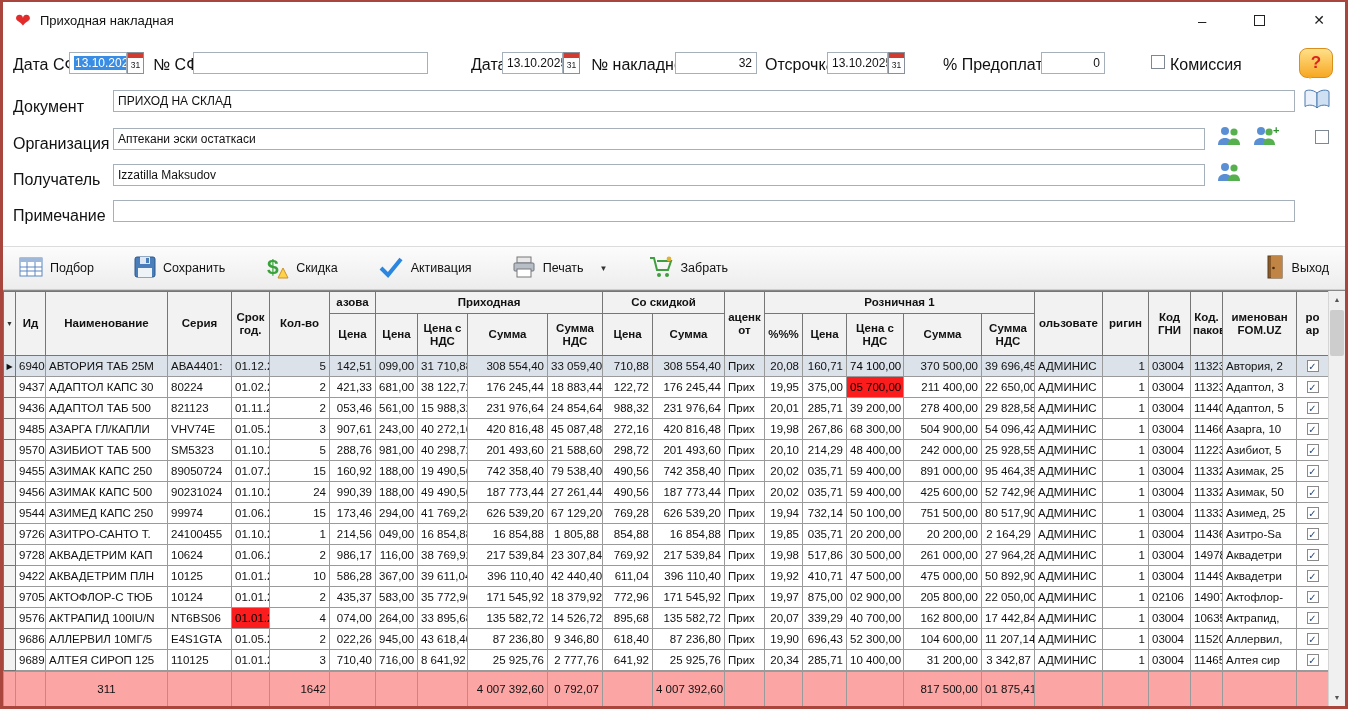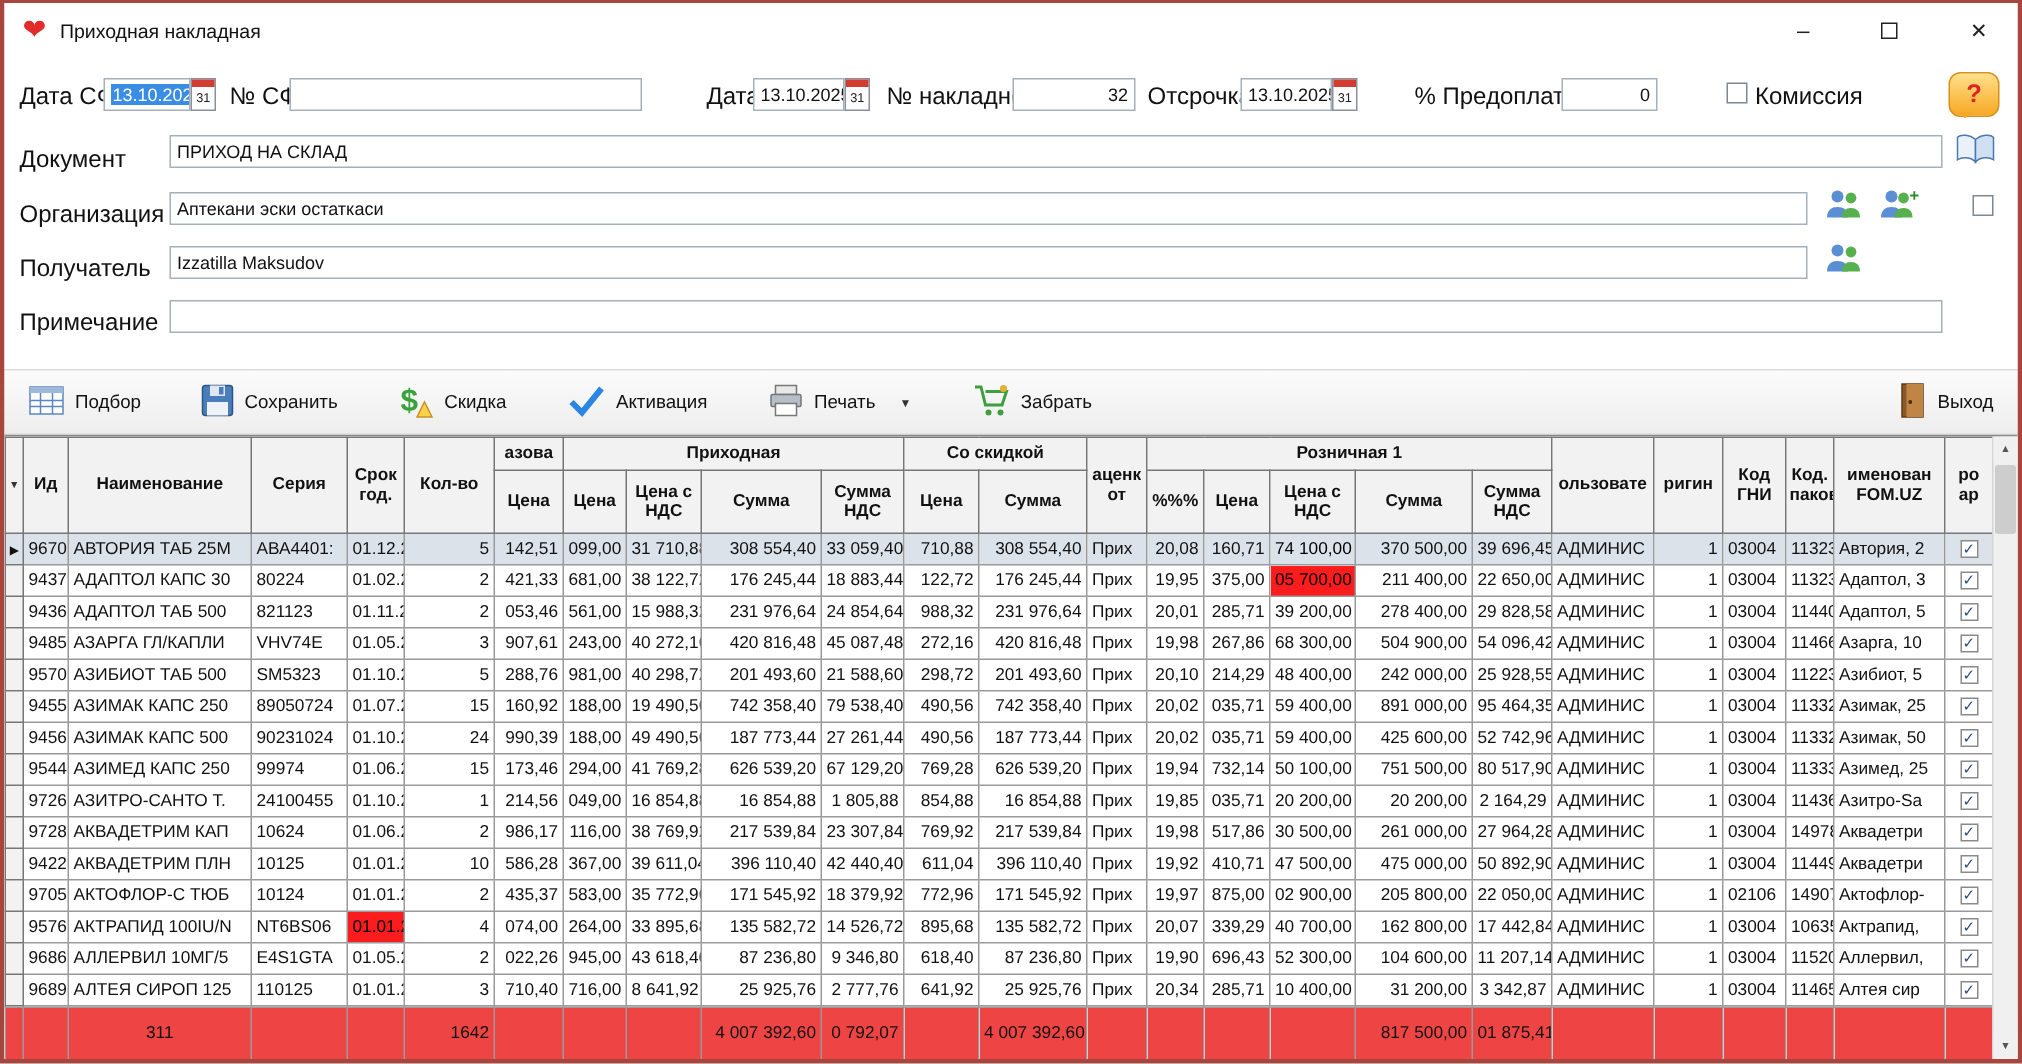--- a/index.html
+++ b/index.html
@@ -47,21 +47,21 @@
   .h2 th { height:42px; }
   .grid td { border:1px solid #9a9a9a; font-size:11.5px; height:21px; padding:0 3px; overflow:hidden; white-space:nowrap; background:#fff; }
   .tl { text-align:left; } .ta-r { text-align:right; }
   tr.selrow td { background:#dce2ea; }
   td.redcell { background:#fb1d1d; color:#000; }
   td.selcell { background:#f2f2f2; border:1px solid #767676; text-align:center; font-size:8px; padding:0; color:#111; }
   td.chkcell { text-align:center; padding:0; }
   .gcheck { display:inline-block; width:12px; height:12px; border:1px solid #8a8a8a; font-size:10px; line-height:11px; color:#2a4a7a; background:#fff; }
   .selh-arrow { font-size:7px; color:#333; }
   table.footer-t { margin-top:auto; border-collapse:collapse; table-layout:fixed; width:1325px; flex:0 0 auto; }
-  .footer-t td { border:1px solid #9a9a9a; height:35px; font-size:11.5px; padding:0 3px; overflow:hidden; white-space:nowrap; background:#ef4444; }
+  .footer-t td { border:1px solid #9a9a9a; height:35px; font-size:11.5px; padding:0 3px; overflow:hidden; white-space:nowrap; background:#fca5a5; }
   .footer-t td.selcell { font-size:8px; }
 
   
   col.c-sel{width:12px} col.c-id{width:30px} col.c-name{width:122px} col.c-ser{width:64px}
   col.c-exp{width:38px} col.c-qty{width:60px} col.c-base{width:46px} col.c-pp{width:42px}
   col.c-ppv{width:50px} col.c-ps{width:80px} col.c-psv{width:55px} col.c-sp{width:50px}
   col.c-ss{width:72px} col.c-mk{width:40px} col.c-pct{width:38px} col.c-rp{width:44px}
   col.c-rpv{width:57px} col.c-rs{width:78px} col.c-rsv{width:53px} col.c-user{width:68px}
   col.c-orig{width:46px} col.c-gni{width:42px} col.c-pack{width:32px} col.c-fom{width:74px}
   col.c-chk{width:32px}
@@ -308,21 +308,21 @@
           <th>%%%</th>
           <th>Цена</th>
           <th>Цена с НДС</th>
           <th>Сумма</th>
           <th>Сумма НДС</th>
         </tr>
       </thead>
       <tbody>
           <tr class="selrow">
             <td class="selcell">▶</td>
-            <td class="ta-r">9670</td>
+            <td class="ta-r">6940</td>
             <td class="tl">АВТОРИЯ ТАБ 25М</td>
             <td class="tl">АВА4401:</td>
             <td class="ta-r">01.12.2</td>
             <td class="ta-r">5</td>
             <td class="ta-r">142,51</td>
             <td class="ta-r">099,00</td>
             <td class="ta-r">31 710,88</td>
             <td class="ta-r">308 554,40</td>
             <td class="ta-r">33 059,40</td>
             <td class="ta-r">710,88</td>

